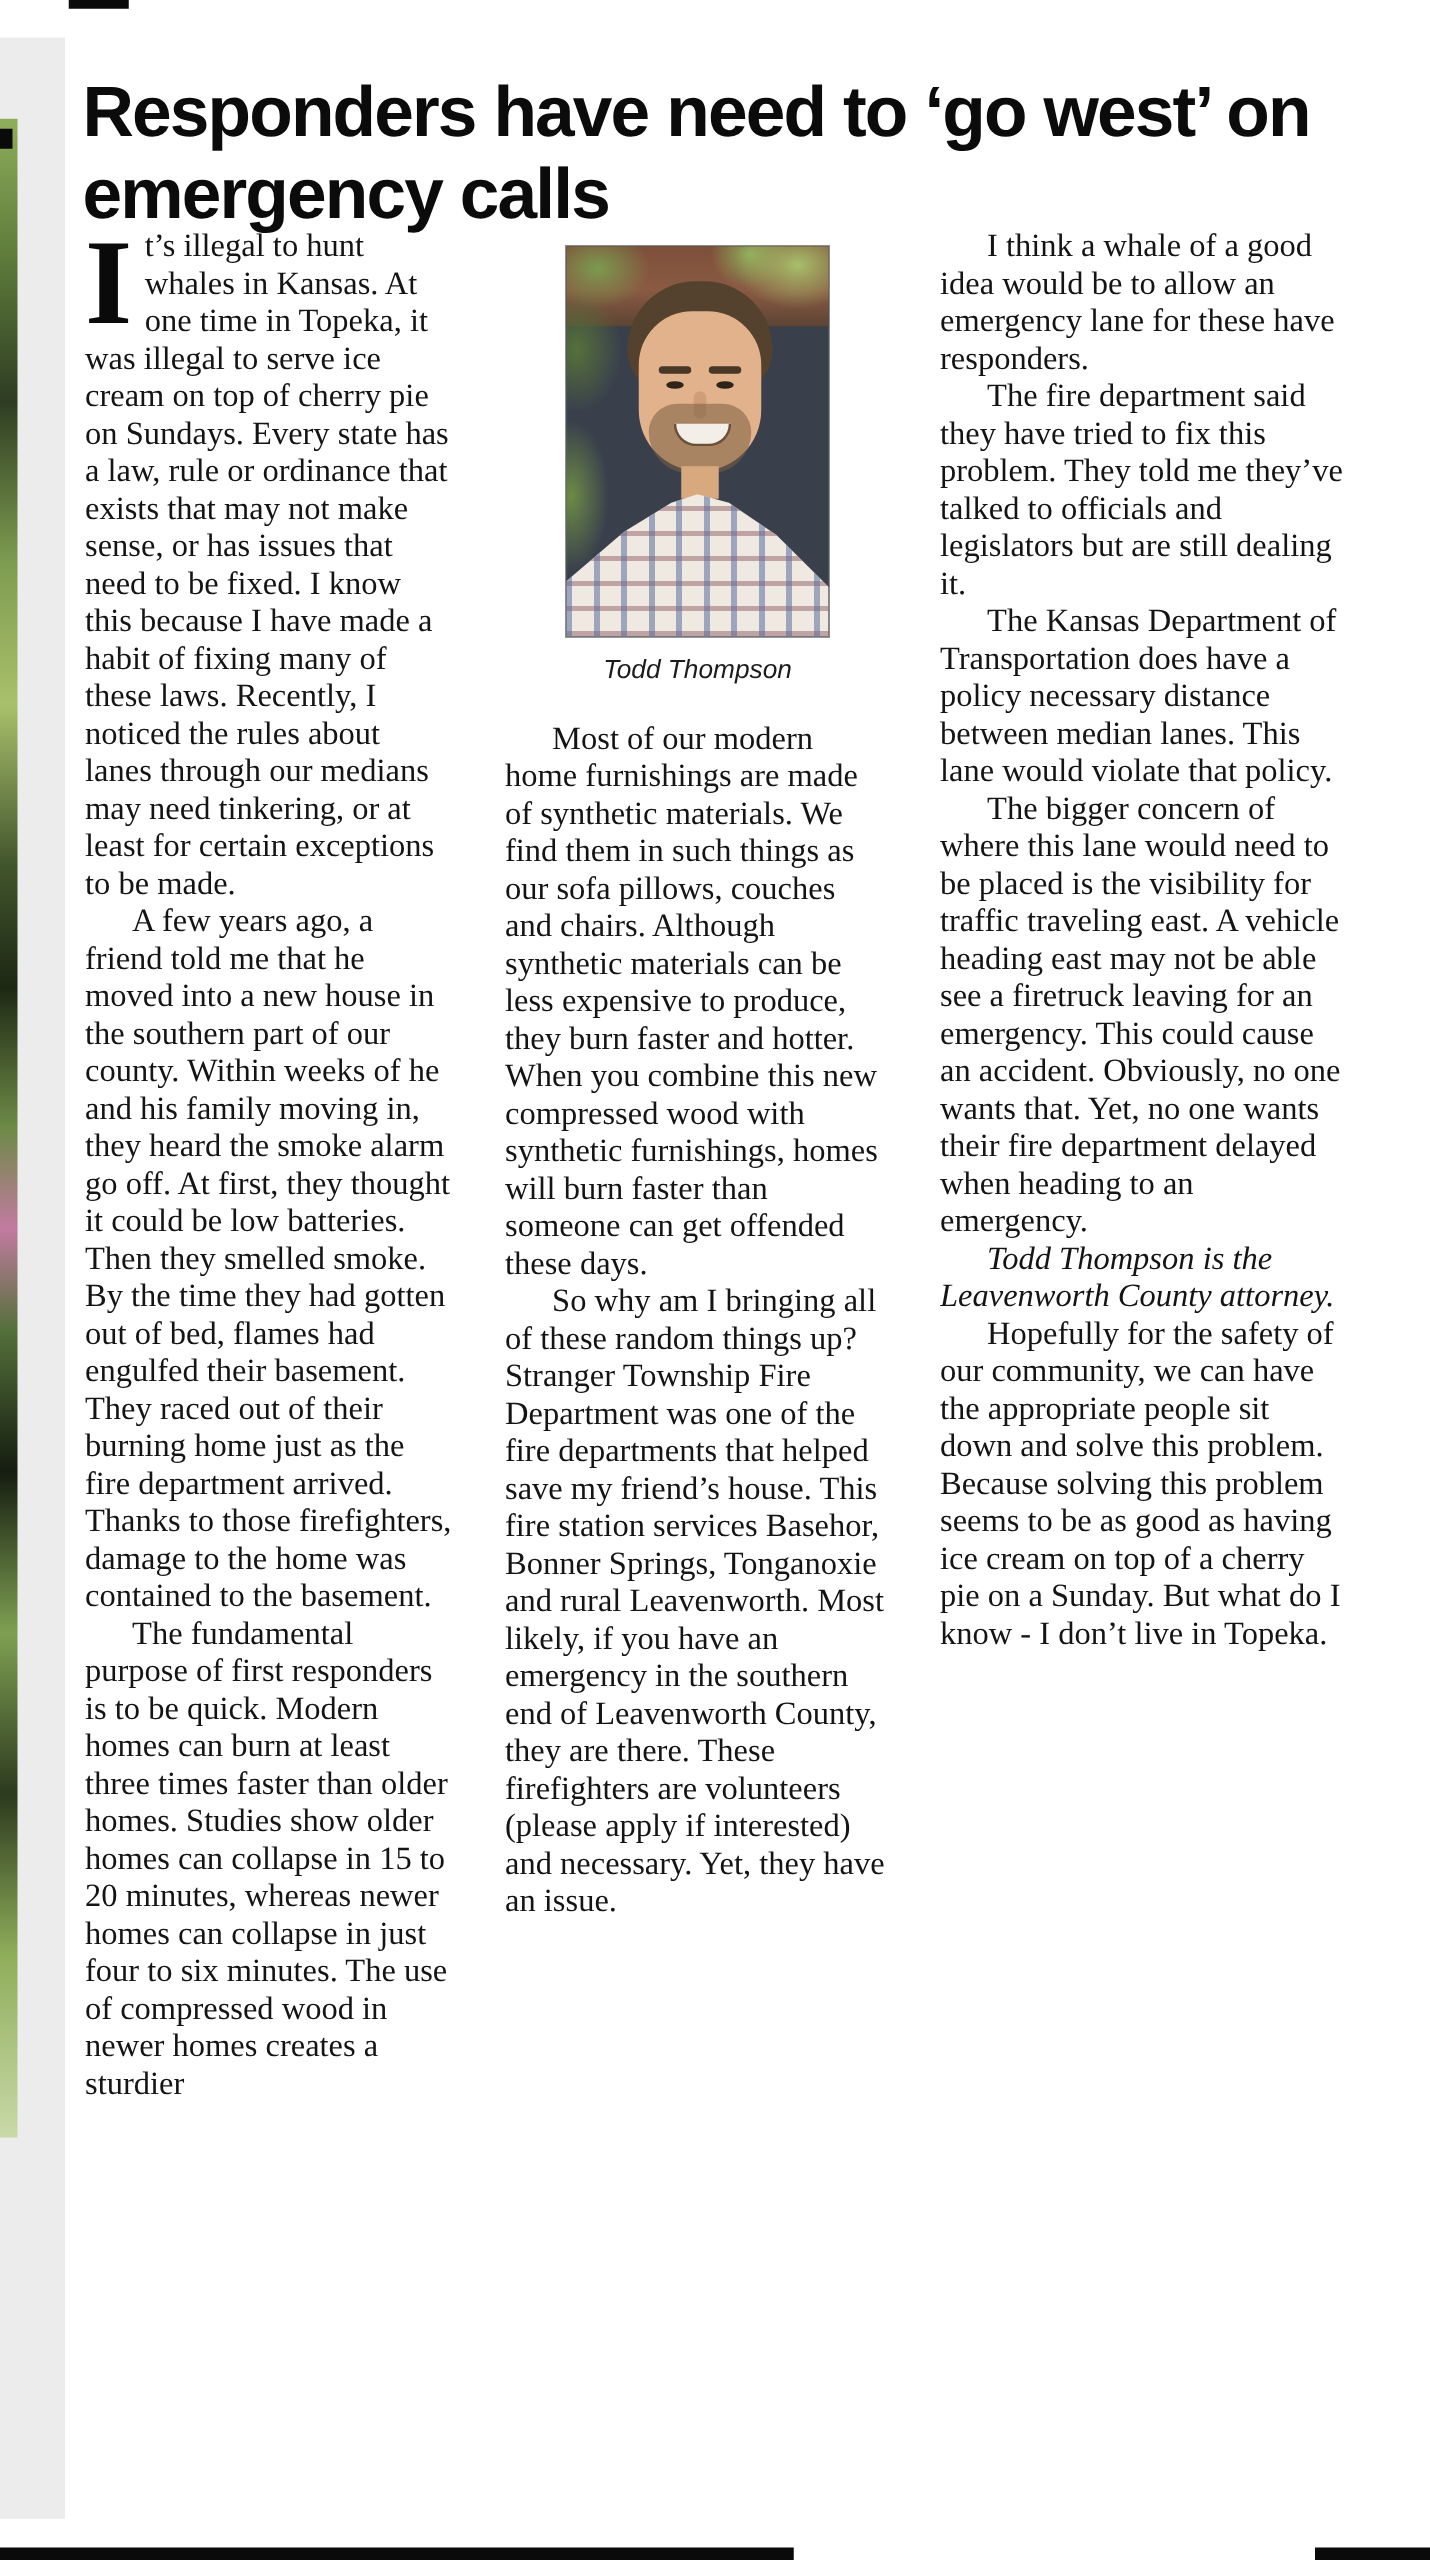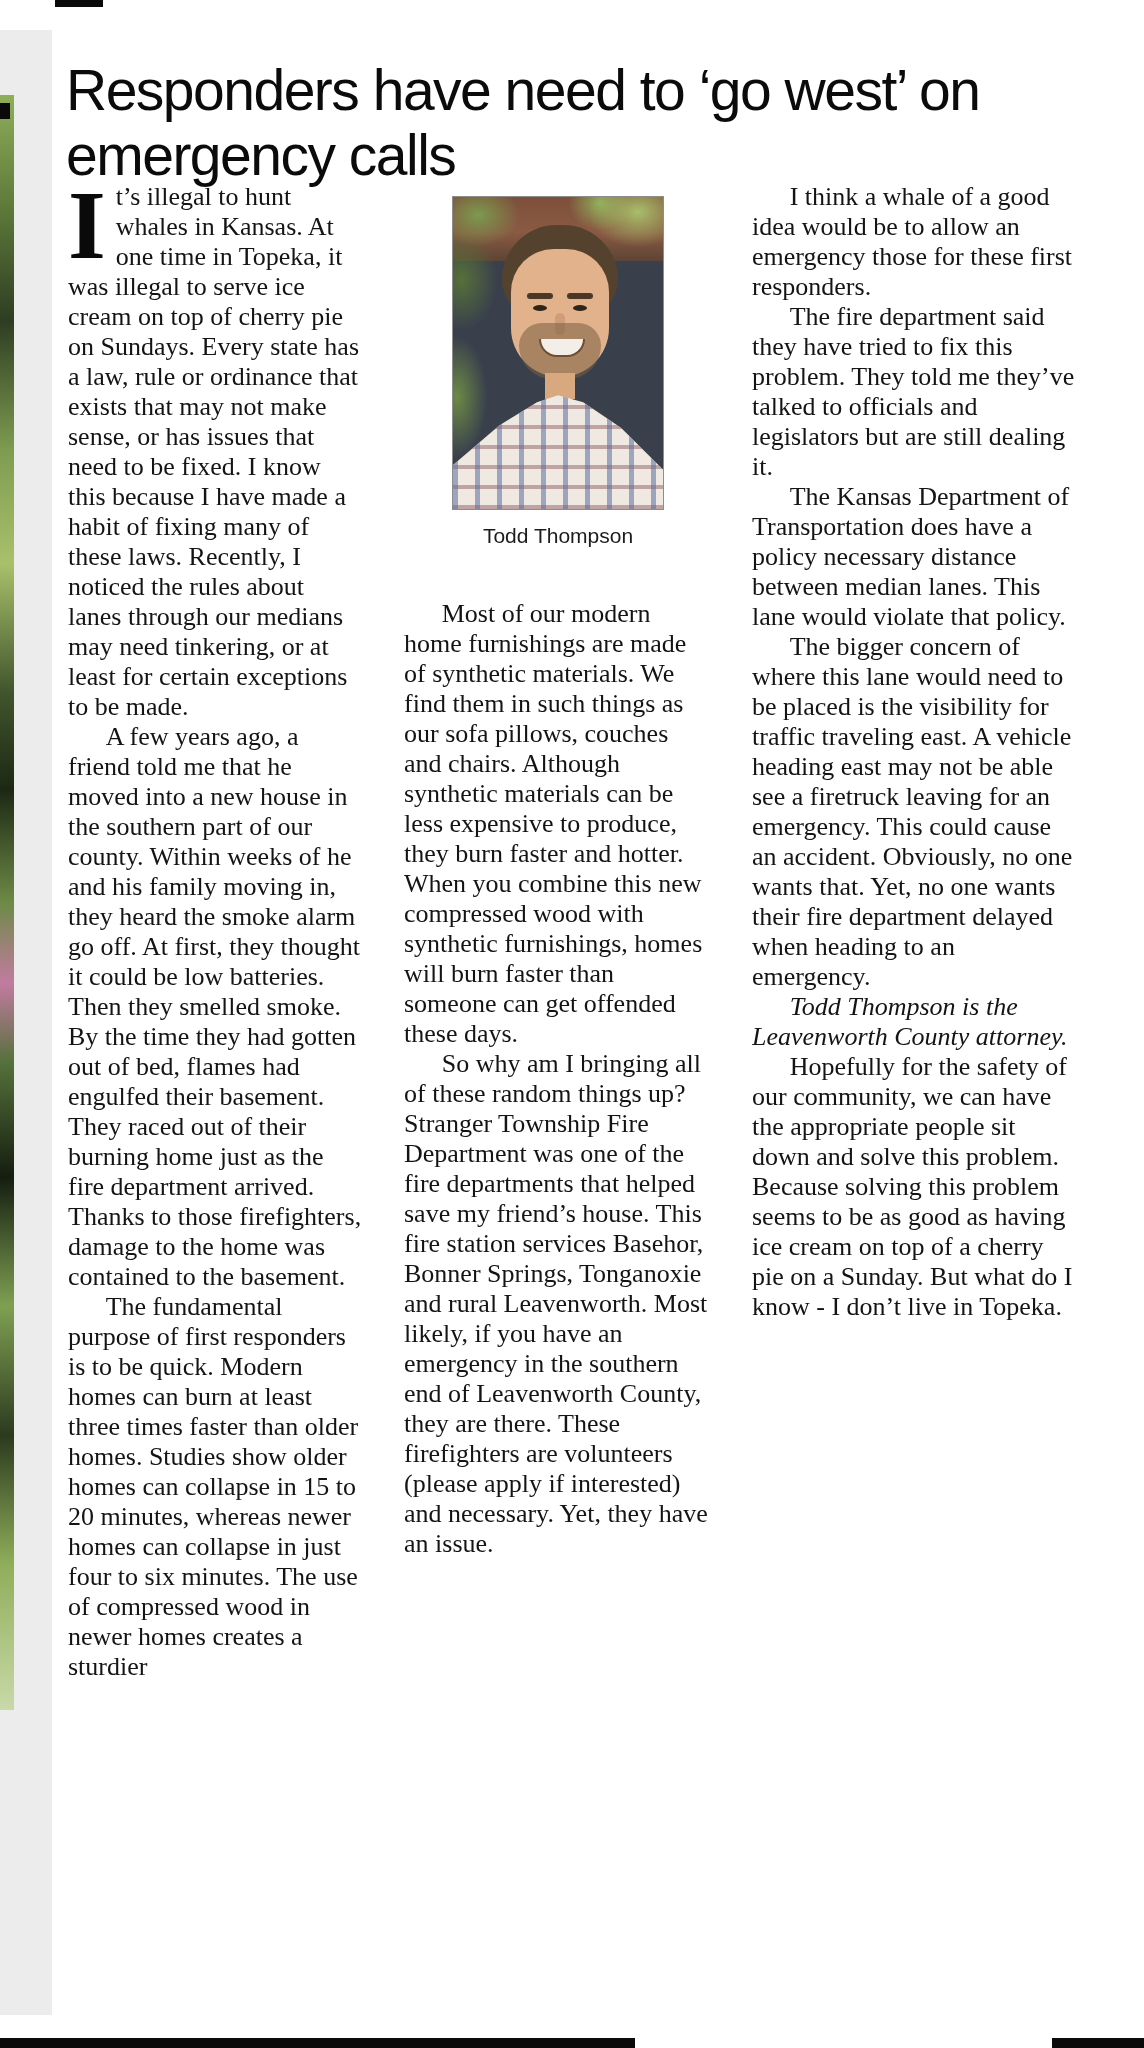--- a/index.html
+++ b/index.html
@@ -17,21 +17,21 @@
       #151d10 67%,#7fa052 75%,#2c3a1e 83%,#8fae5a 91%,#c9d9a8 100%);
   }
   .corner-tick{position:absolute;left:0;top:103px;width:10px;height:16px;background:#0a0a0a;}
   .top-bar{position:absolute;left:55px;top:0;width:48px;height:7px;background:#0a0a0a;}
   .bottom-bar-left{position:absolute;left:0;top:2038px;width:635px;height:10px;background:#0a0a0a;}
   .bottom-bar-right{position:absolute;left:1052px;top:2038px;width:92px;height:10px;background:#0a0a0a;}
 
   
   .headline{
     position:absolute;left:66px;top:20px;width:1025px;
-    font-family:"Liberation Sans",sans-serif;font-weight:400;
+    font-family:"Liberation Sans",sans-serif;font-weight:700;
     font-size:57px;line-height:1.13;letter-spacing:-1.5px;color:#0b0b0b;
   }
 
   
   .article{
     position:absolute;left:68px;top:182px;width:1010px;height:1850px;
     display:flex;gap:40px;
   }
   .column{overflow:hidden;height:1850px;}
   .col-1{flex:0 0 296px;}
@@ -78,22 +78,22 @@
   .photo .smile{position:absolute;left:86px;top:142px;width:42px;height:16px;
     border-radius:0 0 22px 22px;background:#f3efe8;border:2px solid #6b4f38;border-top:none;}
   .photo .neck{position:absolute;left:92px;top:176px;width:30px;height:26px;background:#d8a87f;}
   .photo .shirt{position:absolute;left:0px;top:196px;width:100%;height:116px;
     background:
       repeating-linear-gradient(90deg, rgba(90,110,160,0.55) 0 5px, rgba(90,110,160,0) 5px 22px),
       repeating-linear-gradient(0deg, rgba(120,60,70,0.4) 0 4px, rgba(120,60,70,0) 4px 20px),
       #efe9e2;
     clip-path:polygon(0 100%,0 62%,22% 28%,40% 8%,50% 2%,62% 8%,80% 30%,100% 66%,100% 100%);}
   .photo-caption{
-    margin:14px 0 51px;text-align:center;
-    font-family:"Liberation Sans",sans-serif;font-size:21px;color:#1c1c1c;
+    margin:14px 0 28px;text-align:center;
+    font-family:"Liberation Sans",sans-serif;font-size:21px;color:#1c1c1c;font-style:italic;
   }
 </style>
 </head>
 <body>
 
 <div class="left-gutter"></div>
 <div class="left-photo-strip"></div>
 <div class="corner-tick"></div>
 <div class="top-bar"></div>
 <div class="bottom-bar-left"></div>
@@ -129,21 +129,21 @@
       </div>
     </figure>
     <div class="photo-caption">Todd Thompson</div>
     <div class="frags" id="col-1">
         <p class="indent">Most of our modern home furnishings are made of synthetic materials. We find them in such things as our sofa pillows, couches and chairs. Although synthetic materials can be less expensive to produce, they burn faster and hotter. When you combine this new compressed wood with synthetic furnishings, homes will burn faster than someone can get offended these days.</p>
         <p class="indent">So why am I bringing all of these random things up? Stranger Township Fire Department was one of the fire departments that helped save my friend’s house. This fire station services Basehor, Bonner Springs, Tonganoxie and rural Leavenworth. Most likely, if you have an emergency in the southern end of Leavenworth County, they are there. These firefighters are volunteers (please apply if interested) and necessary. Yet, they have an issue.</p>
       </div>
   </div>
   <div class="column col-3">
     <div class="frags" id="col-2">
-        <p class="indent">I think a whale of a good idea would be to allow an emergency those for these first responders.</p>
+        <p class="indent">I think a whale of a good idea would be to allow an emergency lane for these have responders.</p>
         <p class="indent">The fire department said they have tried to fix this problem. They told me they’ve talked to officials and legislators but are still dealing it.</p>
         <p class="indent">The Kansas Department of Transportation does have a policy necessary distance between median lanes. This lane would violate that policy.</p>
         <p class="indent">The bigger concern of where this lane would need to be placed is the visibility for traffic traveling east. A vehicle heading east may not be able see a firetruck leaving for an emergency. This could cause an accident. Obviously, no one wants that. Yet, no one wants their fire department delayed when heading to an emergency.</p>
         <p class="indent italic">Todd Thompson is the Leavenworth County attorney.</p>
         <p class="indent">Hopefully for the safety of our community, we can have the appropriate people sit down and solve this problem. Because solving this problem seems to be as good as having ice cream on top of a cherry pie on a Sunday. But what do I know - I don’t live in Topeka.</p>
       </div>
   </div>
 </div>
 
 </body></html>

